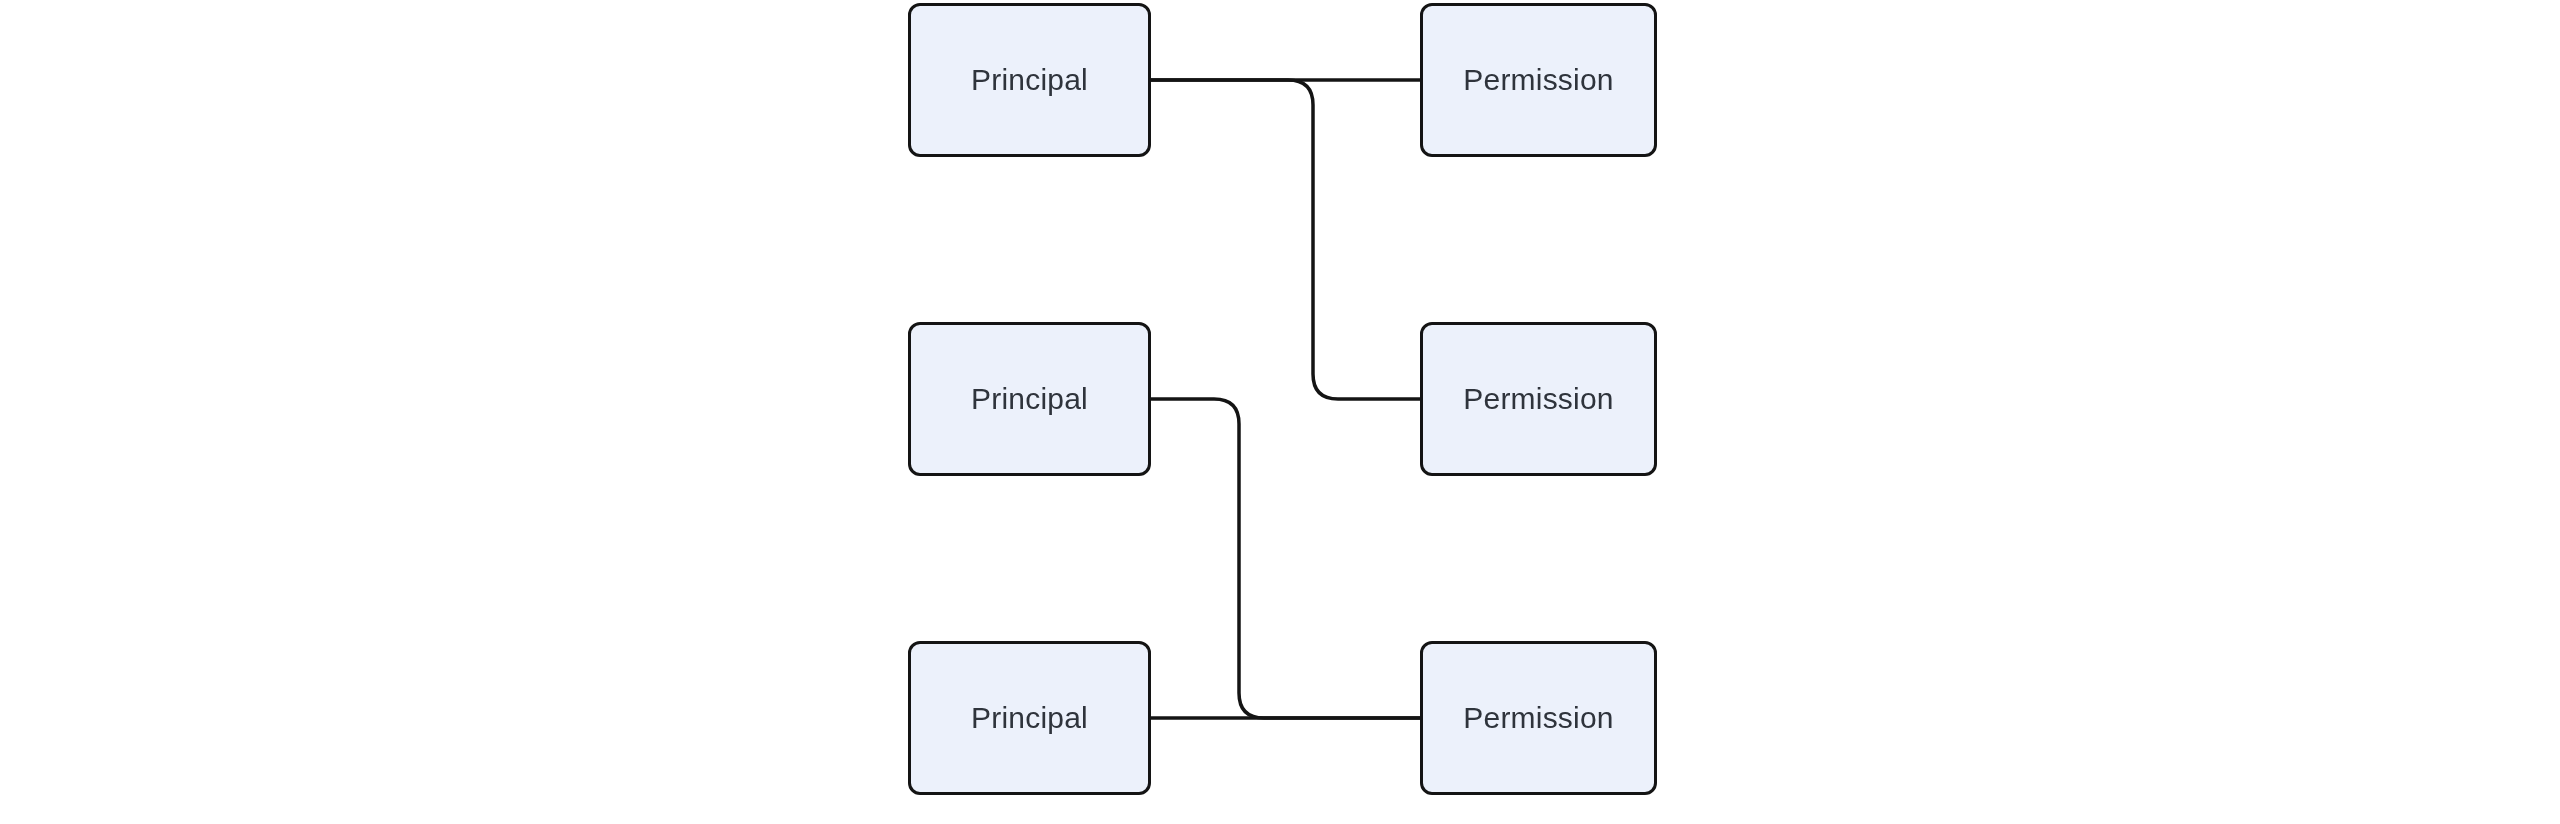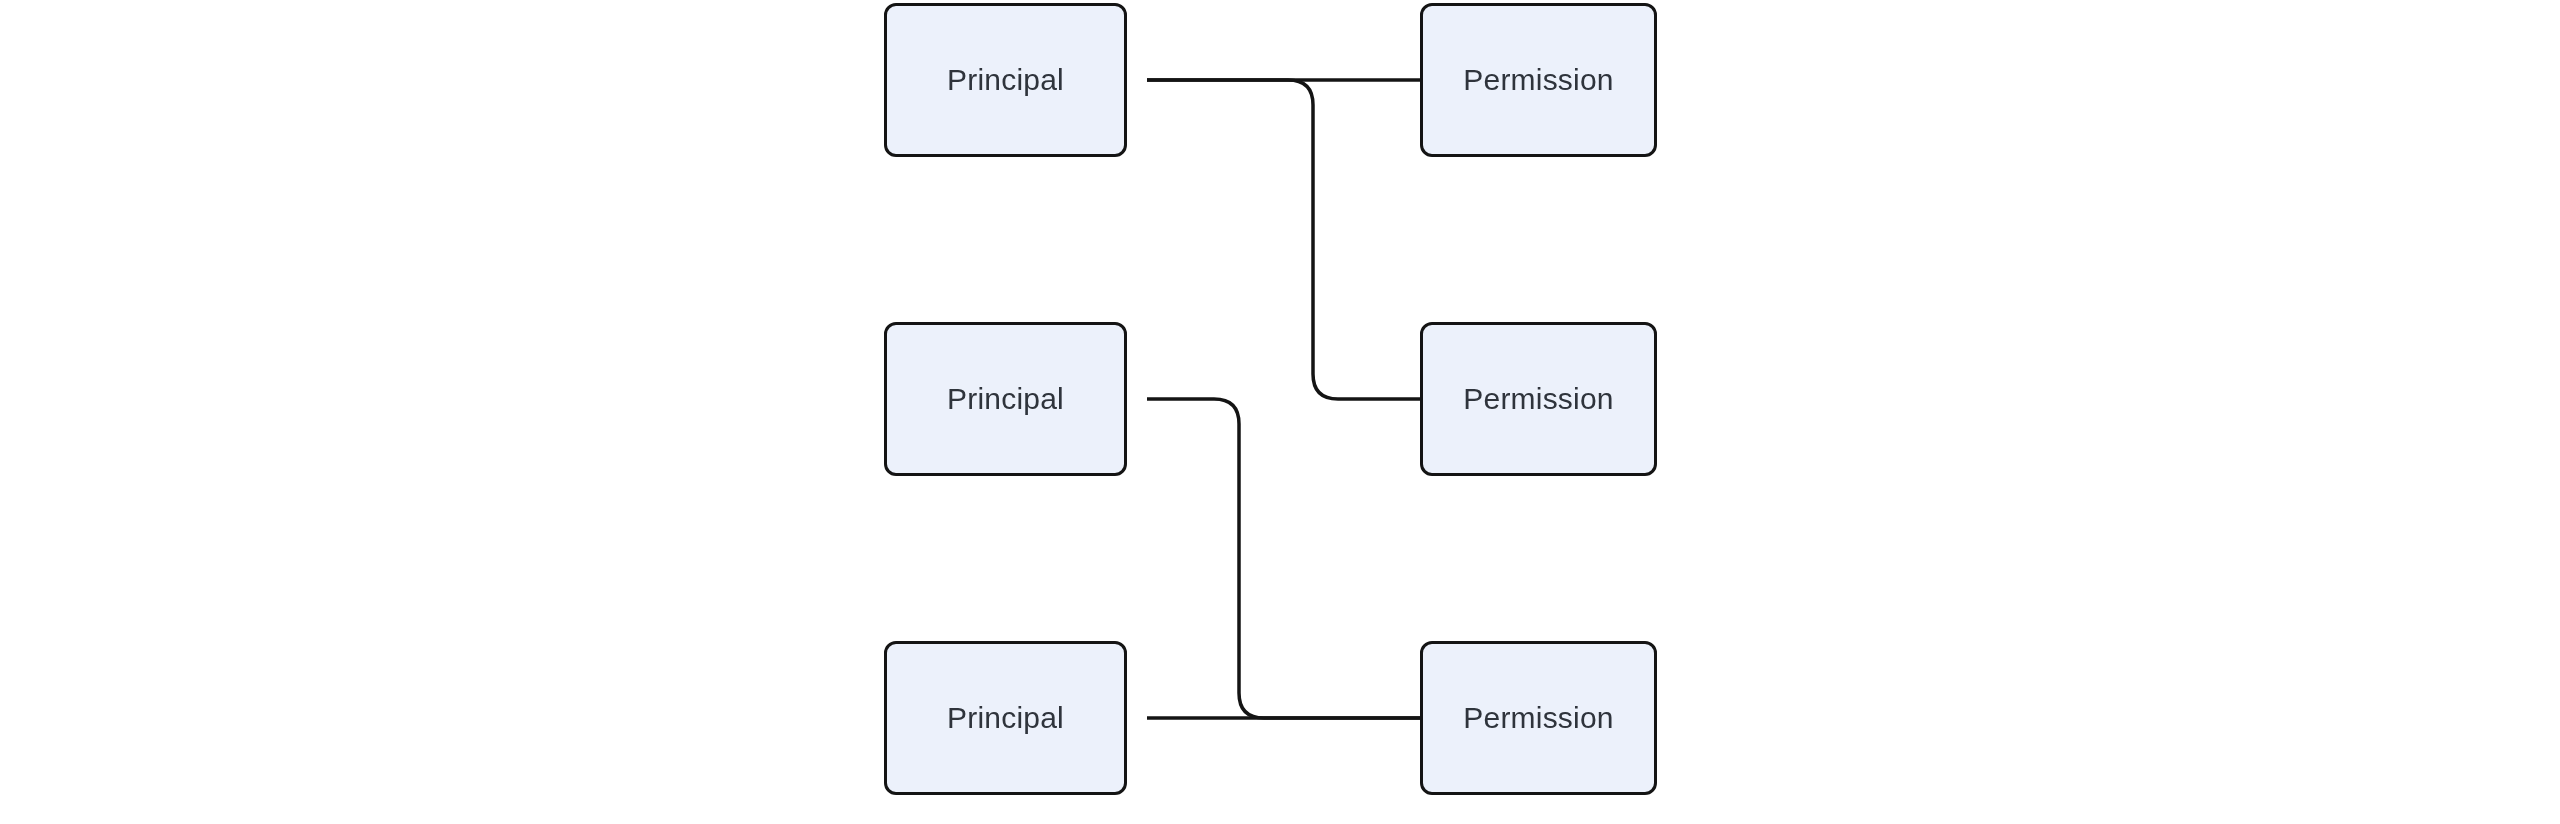--- a/index.html
+++ b/index.html
@@ -39,21 +39,21 @@
     display: flex;
     align-items: center;
     justify-content: center;
   }
   .node .label {
     font-size: 30px;
     color: #2f343c;
     letter-spacing: 0.2px;
     white-space: nowrap;
   }
-  .node.col-left  { left: 884px;  width: 243px; }
+  .node.col-left  { left: 908px;  width: 243px; }
   .node.col-right { left: 1420px; width: 237px; }
   .row-1 { top: 3px; }
   .row-2 { top: 322px; }
   .row-3 { top: 641px; }
 </style>
 </head>
 <body>
 
 <div class="canvas">
 

